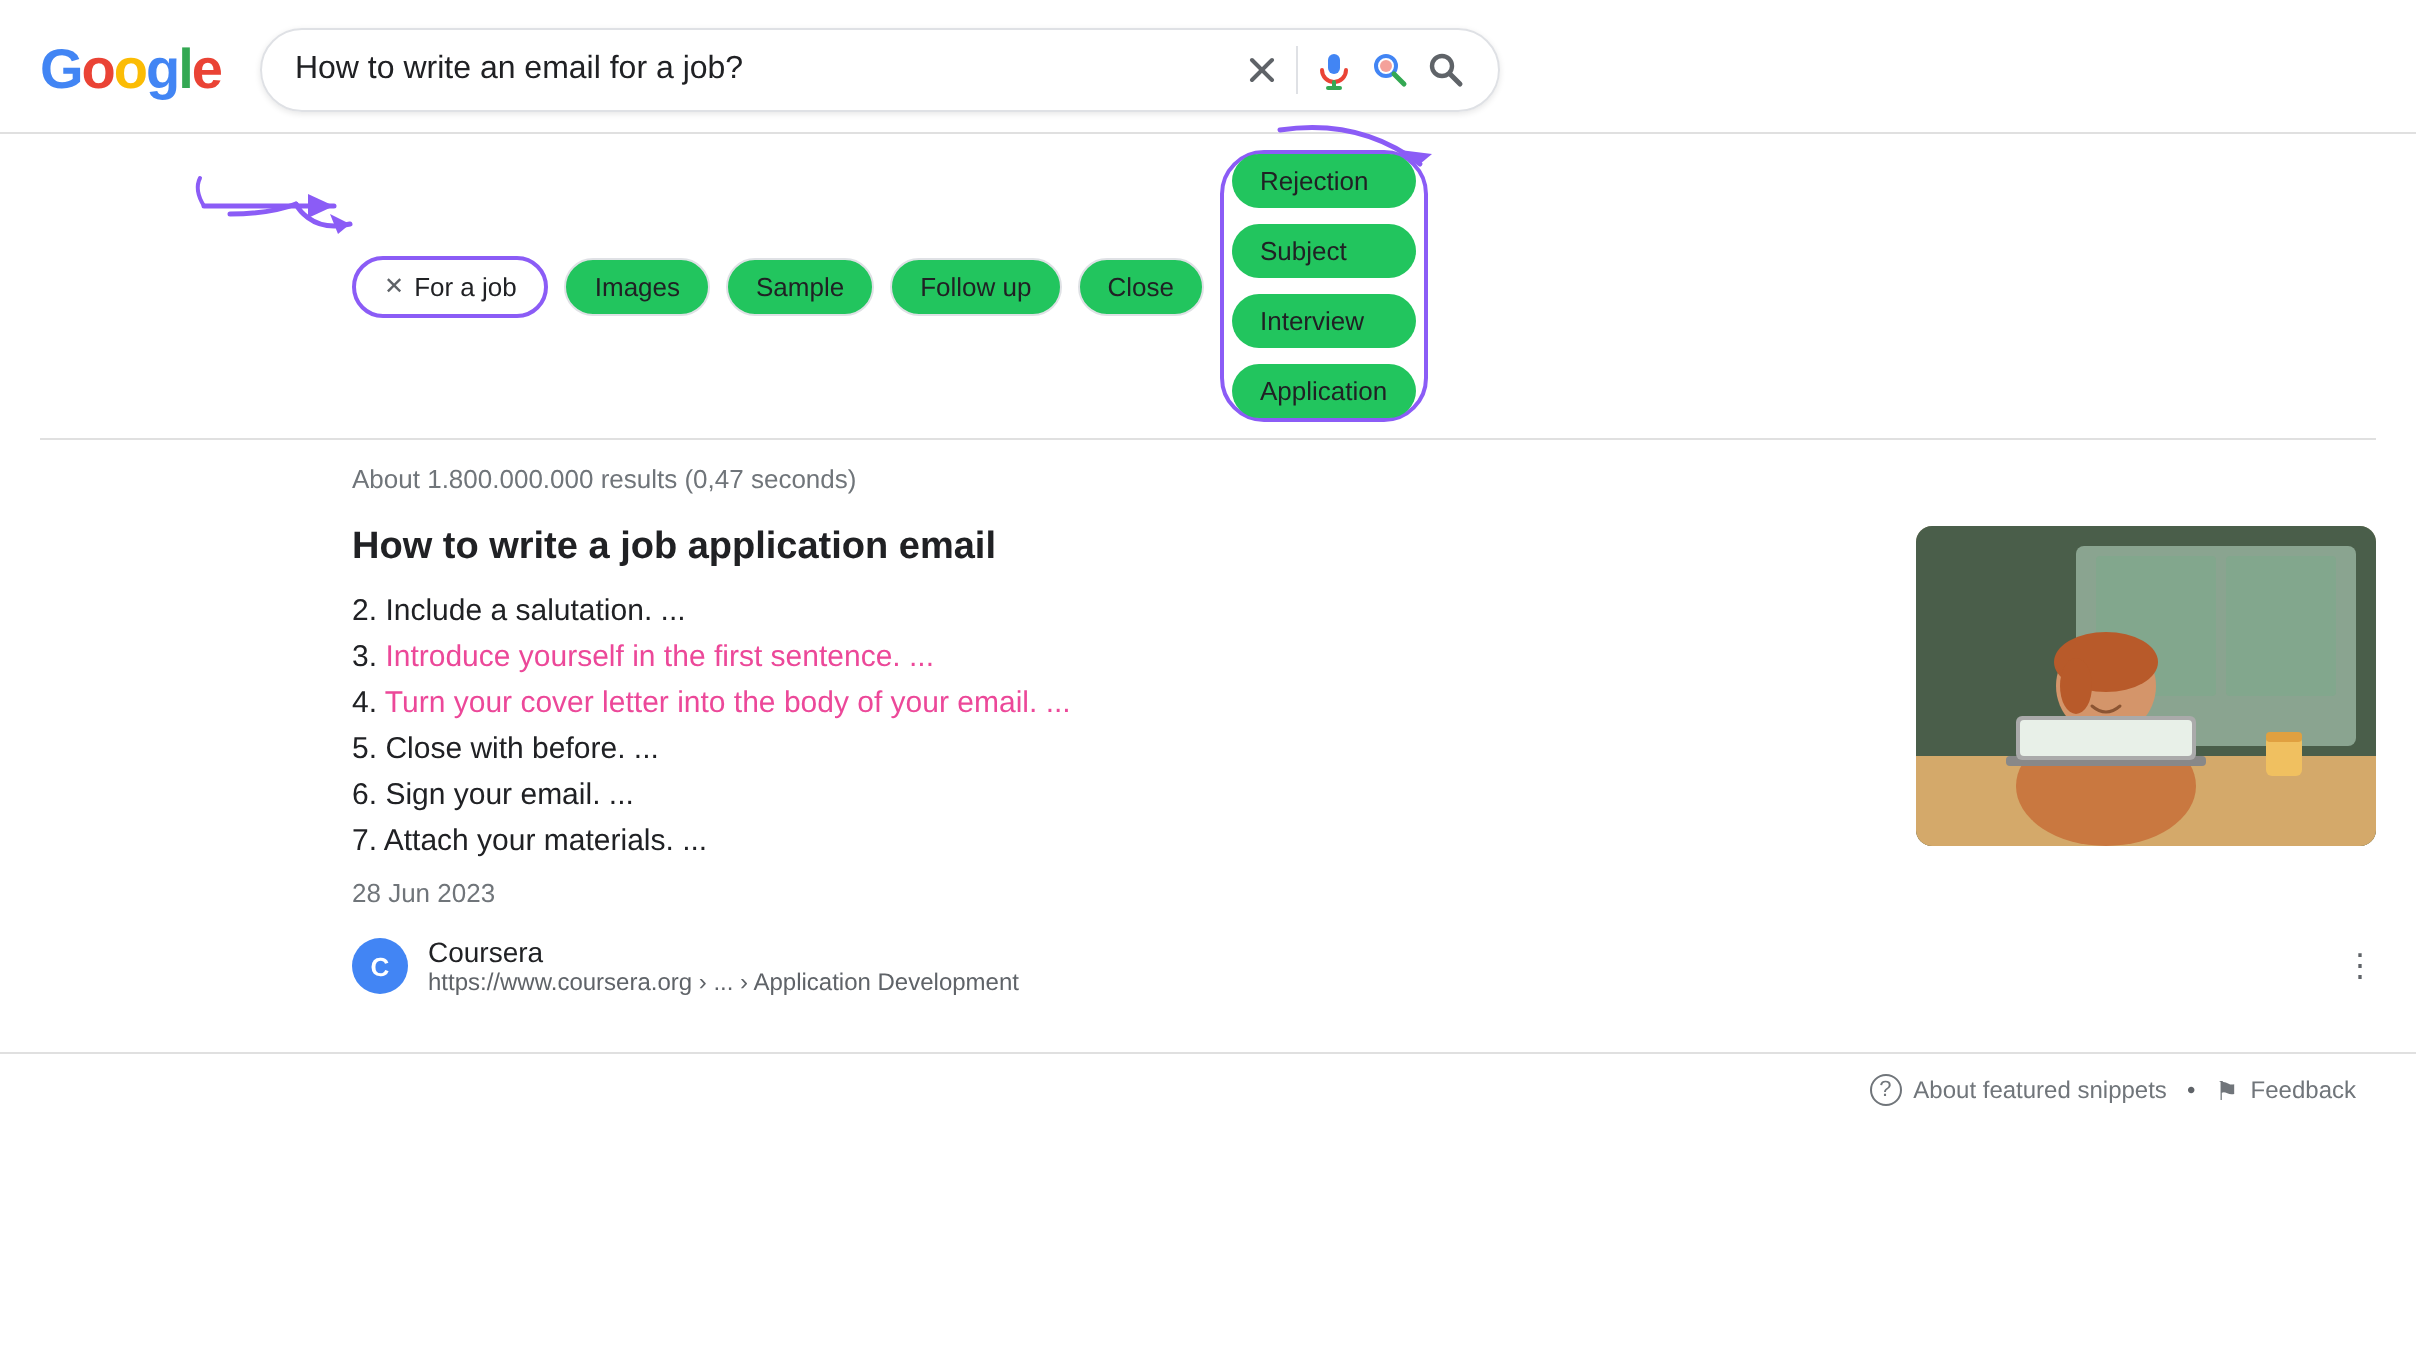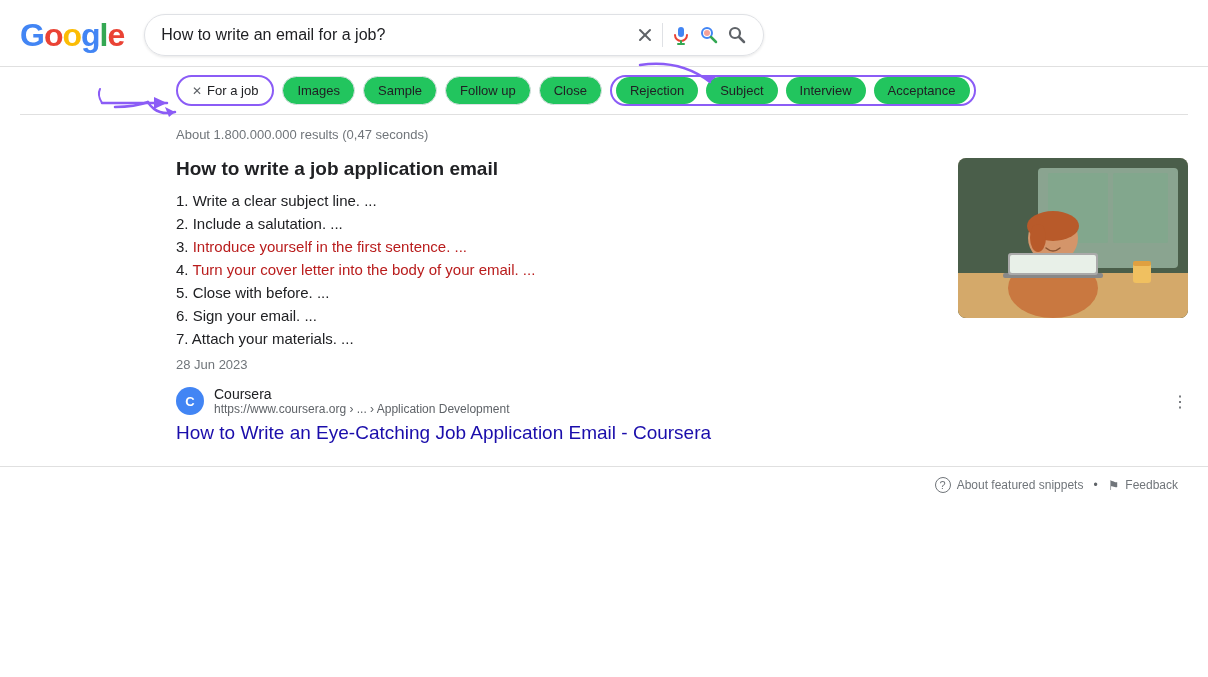--- a/index.html
+++ b/index.html
@@ -1,38 +1,38 @@
 <!DOCTYPE html>
 <html><head>
   <meta charset="utf-8">
   <style>
     * { box-sizing: border-box; margin: 0; padding: 0; }
     body { font-family: Arial, sans-serif; background: #fff; color: #202124; font-size: 14px; }
 
     
     .header { display: flex; align-items: center; padding: 14px 20px 10px 20px; gap: 20px; border-bottom: 1px solid #e0e0e0; }
-    .google-logo { font-size: 32px; font-weight: bold; letter-spacing: -1px; white-space: nowrap; }
+    .google-logo { font-size: 28px; font-weight: bold; letter-spacing: -1px; white-space: nowrap; }
 
     .search-bar-wrap { flex: 1; max-width: 620px; }
     .search-bar { display: flex; align-items: center; border: 1px solid #dfe1e5; border-radius: 24px; padding: 8px 16px; gap: 10px; box-shadow: 0 1px 3px rgba(0,0,0,0.1); }
     .search-input-text { flex: 1; font-size: 16px; color: #202124; outline: none; border: none; }
     .search-bar-icons { display: flex; align-items: center; gap: 8px; }
     .icon-btn { background: none; border: none; cursor: pointer; display: flex; align-items: center; justify-content: center; color: #5f6368; font-size: 18px; }
     .divider-v { width: 1px; height: 24px; background: #dfe1e5; }
     .chip { display: flex; align-items: center; gap: 5px; border: 1px solid #dfe1e5; border-radius: 20px; padding: 6px 14px; font-size: 13px; color: #202124; cursor: pointer; white-space: nowrap; background: #22c55e; }
     .chip.active { border-color: #8b5cf6; color: #202124; background: #fff; }
 
     
     .content { padding: 12px 20px 12px 176px; }
     .results-count { color: #70757a; font-size: 13px; margin-bottom: 16px; }
     .snippet-title { font-size: 19px; font-weight: bold; color: #202124; margin-bottom: 12px; }
     .snippet-list { list-style: none; padding: 0; }
     .snippet-list li { margin-bottom: 6px; font-size: 15px; color: #202124; }
     .snippet-list li .num { color: #202124; }
-    .snippet-list li .link-text { color: #b91c1c; text-decoration: none; }
+    .snippet-list li .link-text { color: #ec4899; text-decoration: none; }
     .snippet-date { color: #70757a; font-size: 13px; margin-top: 10px; margin-bottom: 14px; }
 
     .snippet-with-image { display: flex; gap: 20px; }
     .snippet-left { flex: 1; }
     .snippet-image { width: 230px; height: 160px; border-radius: 8px; overflow: hidden; background: #c9b99a; flex-shrink: 0; }
 
     .source-row { display: flex; align-items: center; gap: 10px; margin-bottom: 6px; }
     .source-icon { width: 28px; height: 28px; border-radius: 50%; background: #4285F4; display: flex; align-items: center; justify-content: center; color: #fff; font-size: 13px; font-weight: bold; }
     .source-info { display: flex; flex-direction: column; }
     .source-name { font-size: 14px; color: #202124; font-weight: 500; }
@@ -103,32 +103,32 @@
     <div class="chip">
       <span>Sample</span>
     </div>
     <div class="chip">
       <span>Follow up</span>
     </div>
     <div class="chip">
       <span>Close</span>
     </div>
 
-    <div style="position:relative; display:flex; gap:8px; border: 2px solid #8b5cf6; border-radius: 22px; padding: 0 4px;">
+    <div style="position:relative; display:flex; gap:8px; border: 2px solid #8b5cf6; border-radius: 22px; padding: 0 4px; flex-direction: column;">
       <div class="chip" style="border:none;">
         <span>Rejection</span>
       </div>
       <div class="chip" style="border:none;">
         <span>Subject</span>
       </div>
       <div class="chip" style="border:none;">
         <span>Interview</span>
       </div>
       <div class="chip" style="border:none;">
-        <span>Acceptance</span>
+        <span>Application</span>
       </div>
     </div>
   </div>
 
   <svg style="position:absolute; top:-10px; left:0; width:100%; height:70px; pointer-events:none; overflow:visible;">
 
     <g>
 
       <path d="M 148 45 C 148 45, 155 60, 175 55" fill="none" stroke="#8b5cf6" stroke-width="2.5" stroke-linecap="round"></path>
 
@@ -157,24 +157,20 @@
 <div style="height:1px; background:#e0e0e0; margin: 0 20px;"></div>
 
 <div class="content">
   <div class="results-count">About 1.800.000.000 results (0,47 seconds)</div>
 
   <div class="snippet-with-image">
     <div class="snippet-left">
       <div class="snippet-title">How to write a job application email</div>
       <ol class="snippet-list">
         <li>
-          <span class="num">1. </span>
-          <span>Write a clear subject line. ...</span>
-        </li>
-        <li>
           <span class="num">2. </span>
           <span>Include a salutation. ...</span>
         </li>
         <li>
           <span class="num">3. </span>
           <span class="link-text">Introduce yourself in the first sentence. ...</span>
         </li>
         <li>
           <span class="num">4. </span>
           <span class="link-text">Turn your cover letter into the body of your email. ...</span>
@@ -229,21 +225,20 @@
   <div class="source-row">
     <div class="source-icon">
       <span>C</span>
     </div>
     <div class="source-info">
       <span class="source-name">Coursera</span>
       <span class="source-url">https://www.coursera.org › ... › Application Development</span>
     </div>
     <span class="source-more">⋮</span>
   </div>
-  <a class="result-link" href="#">How to Write an Eye-Catching Job Application Email - Coursera</a>
 </div>
 
 <div class="footer-bar">
   <span style="width:16px;height:16px;border-radius:50%;border:1px solid #70757a;display:inline-flex;align-items:center;justify-content:center;font-size:11px;color:#70757a;">?</span>
   <span style="color:#70757a;cursor:pointer;">About featured snippets</span>
   <span class="dot">•</span>
   <span style="color:#70757a;font-size:13px;">⚑</span>
   <span style="color:#70757a;cursor:pointer;">Feedback</span>
 </div>
 

